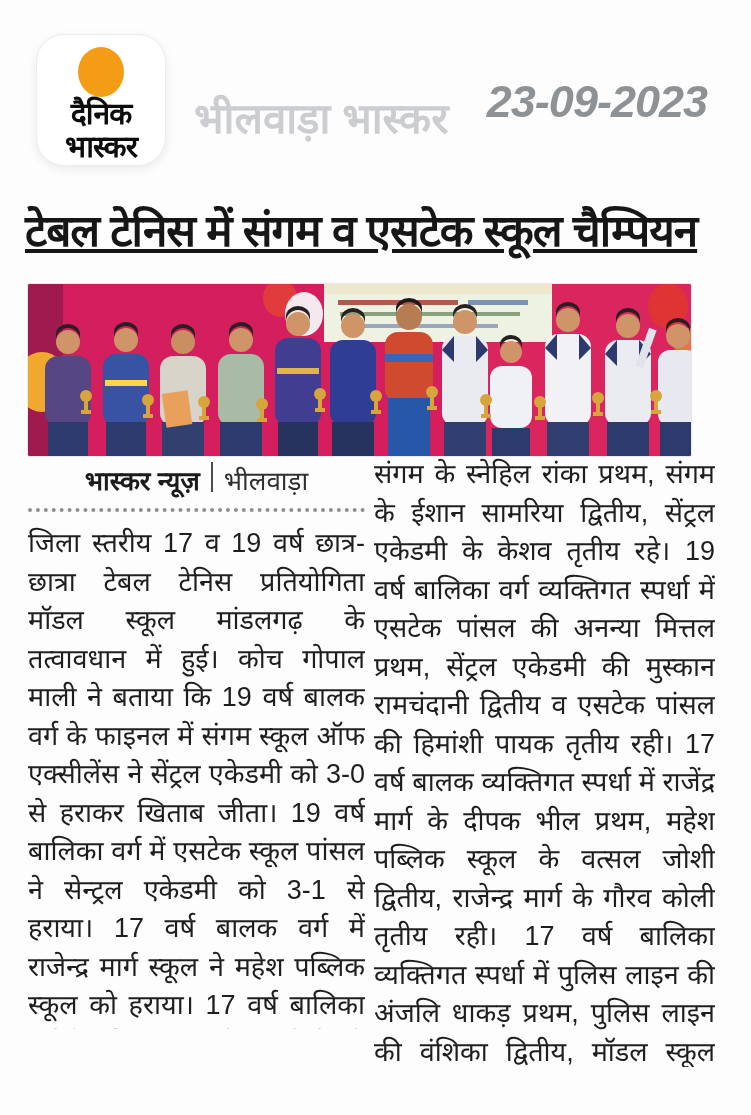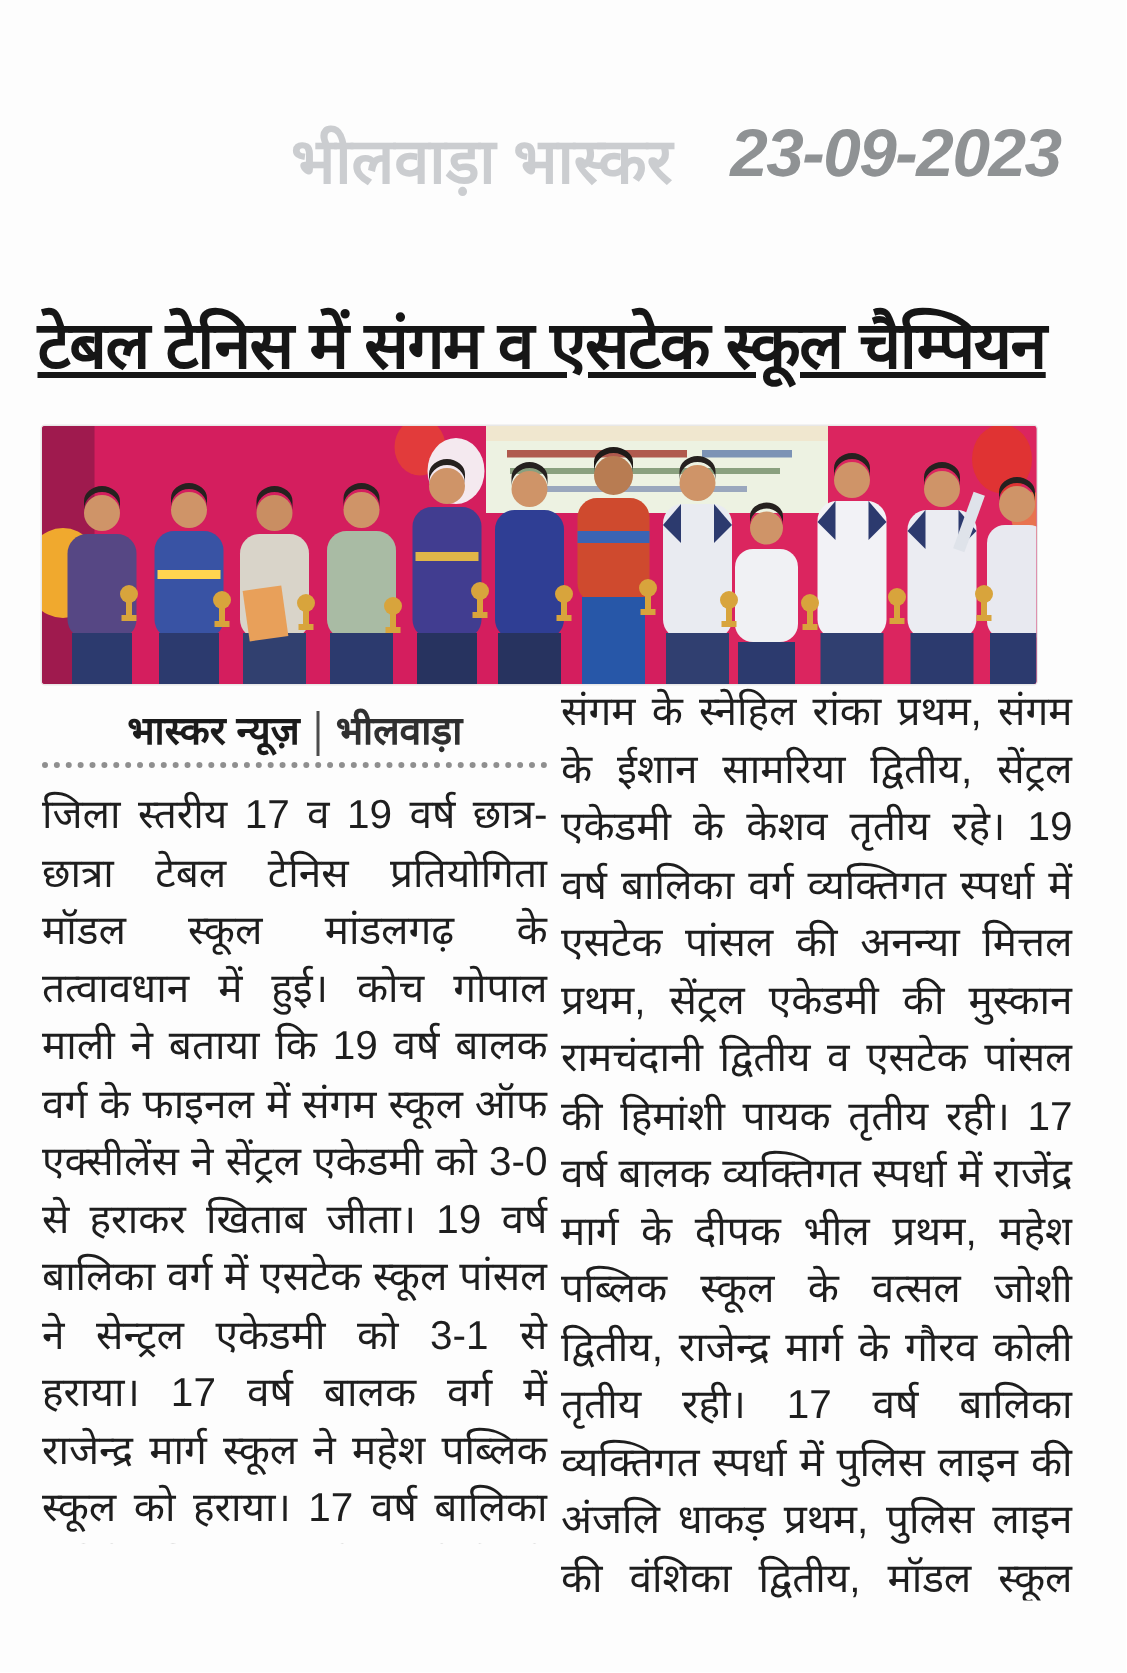--- a/index.html
+++ b/index.html
@@ -12,21 +12,21 @@
   .logo-box {
     position:absolute; left:36px; top:34px; width:128px; height:130px;
     background:#ffffff; border:1px solid #ececec; border-radius:28px;
     box-shadow:0 3px 10px rgba(0,0,0,.08);
     display:flex; flex-direction:column; align-items:center;
   }
   .logo-dot { width:46px; height:50px; border-radius:50%; background:#f49c15; margin-top:12px; }
   .logo-line { font-weight:800; font-size:30px; line-height:33px; color:#0c0c0c; letter-spacing:-1px; }
 
   .edition {
-    position:absolute; left:194px; top:77px; font-size:42px; font-weight:700;
+    position:absolute; left:194px; top:88px; font-size:42px; font-weight:700;
     color:#cbcdd0; white-space:nowrap;
   }
   .date-label {
     position:absolute; right:44px; top:76px; font-size:45px; font-weight:700;
     color:#8f9294; letter-spacing:-1px; white-space:nowrap;font-style:italic;
   }
 
   
   .headline {
     position:absolute; left:25px; top:194px; width:708px;
@@ -37,44 +37,49 @@
   
   .photo-frame {
     position:absolute; left:27px; top:283px; width:663px; height:172px;
     border-radius:3px; overflow:hidden; border:1px solid #e8e8e8; background:#d41e5e;
   }
   .photo-frame svg { display:block; }
 
   
   .byline-row {
     position:absolute; left:28px; top:462px; width:337px; height:42px;
-    display:flex; justify-content:center; align-items:flex-end; gap:11px;
+    display:flex; justify-content:center; align-items:flex-start; gap:11px;
   }
   .byline-source { font-size:26px; font-weight:800; color:#1b1b1b; }
   .byline-divider { width:2px; height:30px; background:#4c4c4c; }
-  .byline-location { font-size:26px; font-weight:700; color:#303030; }
+  .byline-location { font-size:26px; font-weight:400; color:#303030; }
 
   .dotted-sep {
     position:absolute; left:28px; top:508px; width:337px; height:0;
     border-top:4px dotted #8f8f8f;
   }
 
   
   .col {
     position:absolute; font-size:27px; line-height:38.5px; text-align:justify;
     color:#1e1e1e; text-justify:inter-word;
   }
   .col-left  { left:28px;  top:524px; width:337px; height:505px; overflow:hidden; }
   .col-right { left:374px; top:455px; width:341px; height:612px; overflow:hidden; }
 </style>
 </head>
 <body>
 
 <div id="page">
 
+  <div class="logo-box">
+    <div class="logo-dot"></div>
+    <div class="logo-line">दैनिक</div>
+    <div class="logo-line">भास्कर</div>
+  </div>
   <div class="edition">भीलवाड़ा भास्कर</div>
   <div class="date-label">23-09-2023</div>
 
   <div class="headline">टेबल टेनिस में संगम व एसटेक स्कूल चैम्पियन</div>
 
   <div class="photo-frame">
     <svg width="663" height="172" viewBox="0 0 663 172" xmlns="http://www.w3.org/2000/svg">
 
       <rect x="0" y="0" width="663" height="172" fill="#d41e5e"></rect>
       <rect x="430" y="0" width="233" height="172" fill="rgba(255,70,100,0.18)"></rect>

